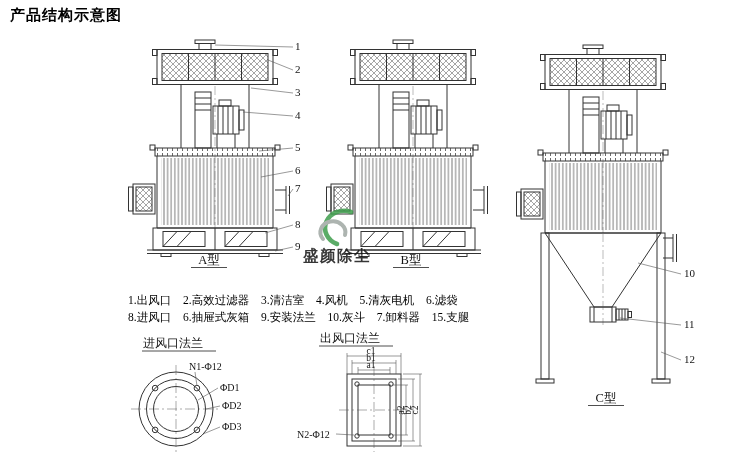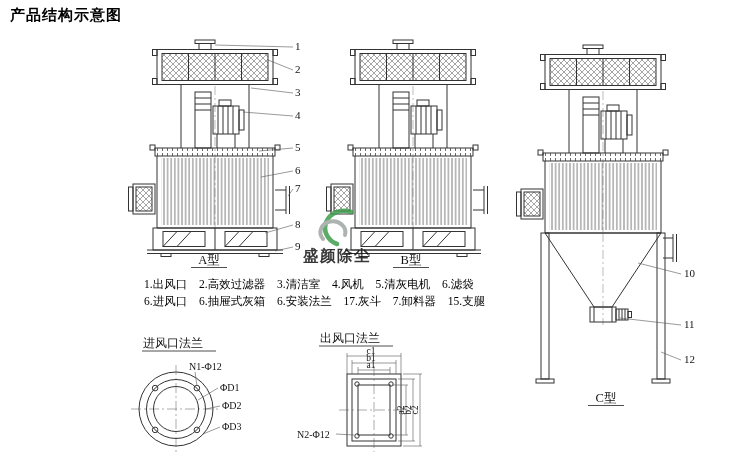--- a/index.html
+++ b/index.html
@@ -1,21 +1,21 @@
 <!DOCTYPE html>
 <html><head>
 <meta charset="utf-8">
 <style>
   html,body { margin:0; padding:0; background:#fff; }
   .page { position:relative; width:743px; height:462px; background:#ffffff; overflow:hidden;
           font-family:"Liberation Sans", sans-serif; }
   .title { position:absolute; left:10px; top:6px; font-size:15px; font-weight:bold;
            color:#000; letter-spacing:1px; }
-  .legend-row { position:absolute; left:144px; font-size:11.5px; color:#000;
-                font-family:"Liberation Serif", serif; white-space:nowrap; }
+  .legend-row { position:absolute; left:128px; font-size:11.5px; color:#000;
+                font-family:"Liberation Serif", serif; white-space:nowrap;margin-top:16px; }
   .legend-row .li { margin-right:9px; }
   #legend-row-1 { top:277px; }
   #legend-row-2 { top:294px; }
   svg.canvas { position:absolute; left:0; top:0; }
   svg text { font-family:"Liberation Serif", serif; fill:#141414; stroke:none; }
   text.callout { font-size:11px; }
   text.model { font-size:12.5px; text-anchor:middle; }
   text.ftitle { font-size:12px; }
   text.dim { font-size:10px; }
   text.dimsmall { font-size:9.5px; }
@@ -262,21 +262,21 @@
 
   <div class="legend-row" id="legend-row-1">
     <span class="li">1.出风口</span>
     <span class="li">2.高效过滤器</span>
     <span class="li">3.清洁室</span>
     <span class="li">4.风机</span>
     <span class="li">5.清灰电机</span>
     <span class="li">6.滤袋</span>
   </div>
   <div class="legend-row" id="legend-row-2">
-    <span class="li">6.进风口</span>
+    <span class="li">8.进风口</span>
     <span class="li">6.抽屉式灰箱</span>
-    <span class="li">6.安装法兰</span>
-    <span class="li">17.灰斗</span>
+    <span class="li">9.安装法兰</span>
+    <span class="li">10.灰斗</span>
     <span class="li">7.卸料器</span>
     <span class="li">15.支腿</span>
   </div>
 
 </div>
 
 </body></html>

